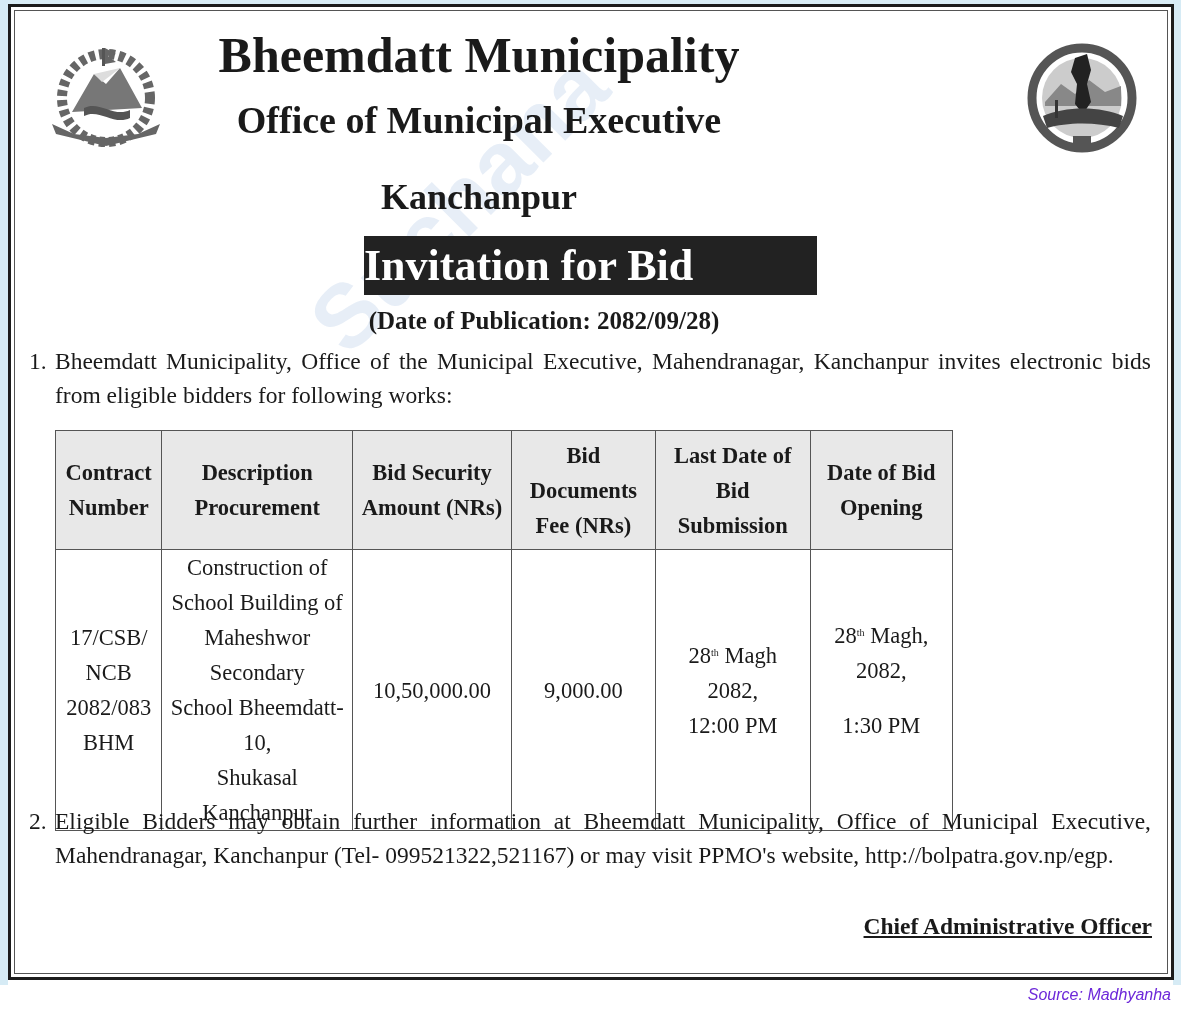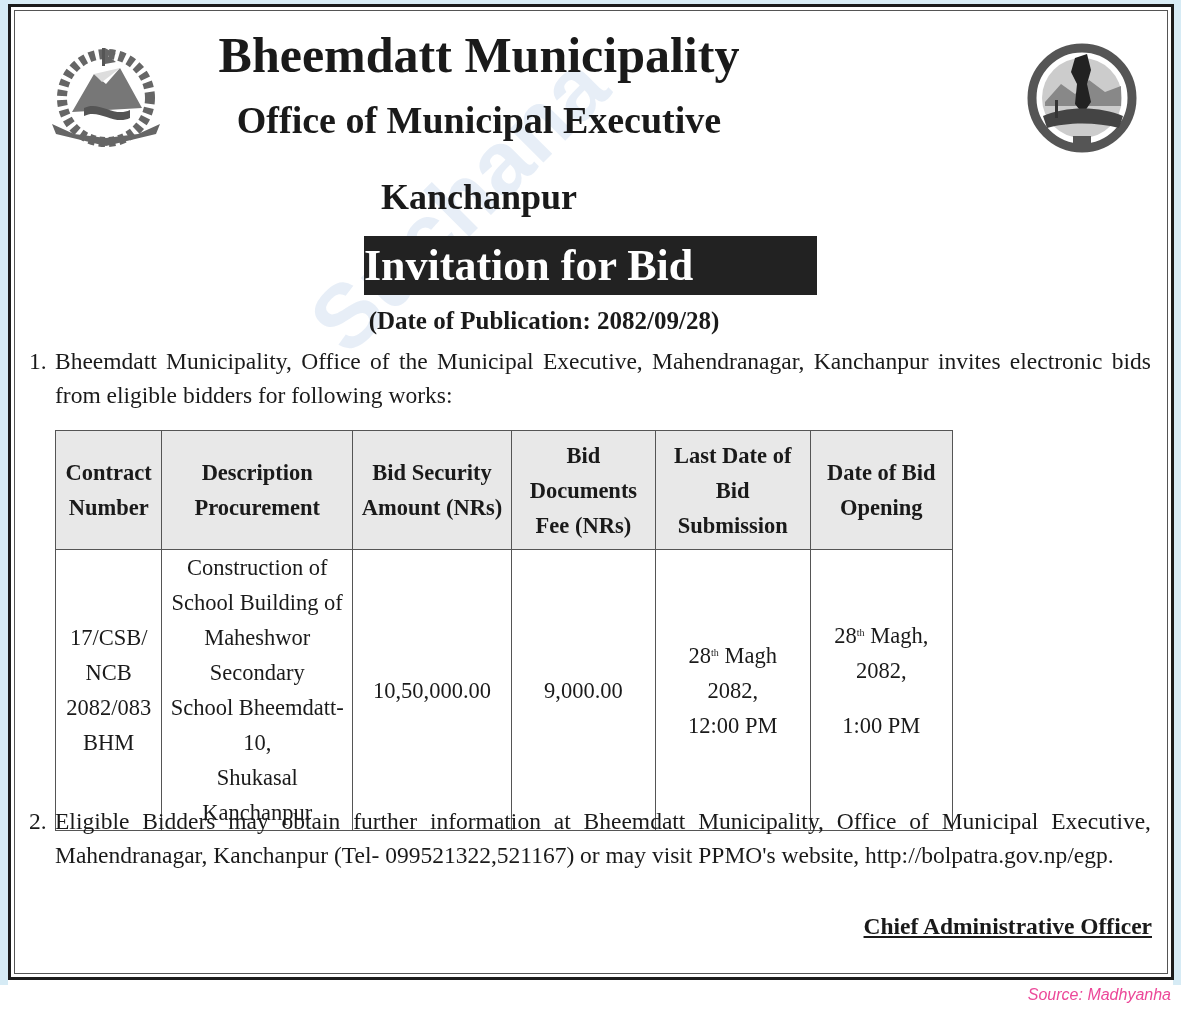--- a/index.html
+++ b/index.html
@@ -55,21 +55,21 @@
     border:1.5px solid #555; text-align:center; vertical-align:middle; padding:0 6px;
   }
   table.bids th { background:#e8e8e8; font-weight:bold; height:118px; line-height:35px; }
   table.bids td { line-height:35px; }
   sup { font-size:10px; vertical-align:7px; line-height:0; }
   .signature {
     position:absolute; right:29px; top:913px; font-weight:bold; font-size:23.5px;text-decoration:underline;
   }
   .source {
     position:absolute; right:10px; top:986px; font-family:"Liberation Sans", sans-serif;
-    font-style:italic; font-size:16px; color:#ec4899;
+    font-style:italic; font-size:16px; color:#6d28d9;
   }
   .watermark {
     position:absolute; left:290px; top:300px; font-family:"Liberation Sans", sans-serif;
     font-weight:bold; font-size:90px; color:rgba(120,160,210,0.18);
     transform:rotate(-45deg); transform-origin:left top; pointer-events:none;
   }
 </style>
 </head>
 <body>
 
@@ -171,21 +171,21 @@
         <div>Shukasal Kanchanpur</div>
       </td>
       <td>10,50,000.00</td>
       <td>9,000.00</td>
       <td>
         <div><span>28</span><sup>th</sup><span> Magh 2082,</span></div>
         <div>12:00 PM</div>
       </td>
       <td>
         <div style="margin-top:-20px"><span>28</span><sup>th</sup><span> Magh, 2082,</span></div>
-        <div style="margin-top:20px">1:00 PM</div>
+        <div style="margin-top:20px">1:30 PM</div>
       </td>
     </tr>
   </tbody>
 </table>
 
 <div class="para p2">
   <span class="num">2.</span>
   <span class="body">Eligible Bidders may obtain further information at Bheemdatt Municipality, Office of Municipal Executive, Mahendranagar, Kanchanpur (Tel- 099521322,521167) or may visit PPMO's website, http://bolpatra.gov.np/egp.</span>
 </div>
 

